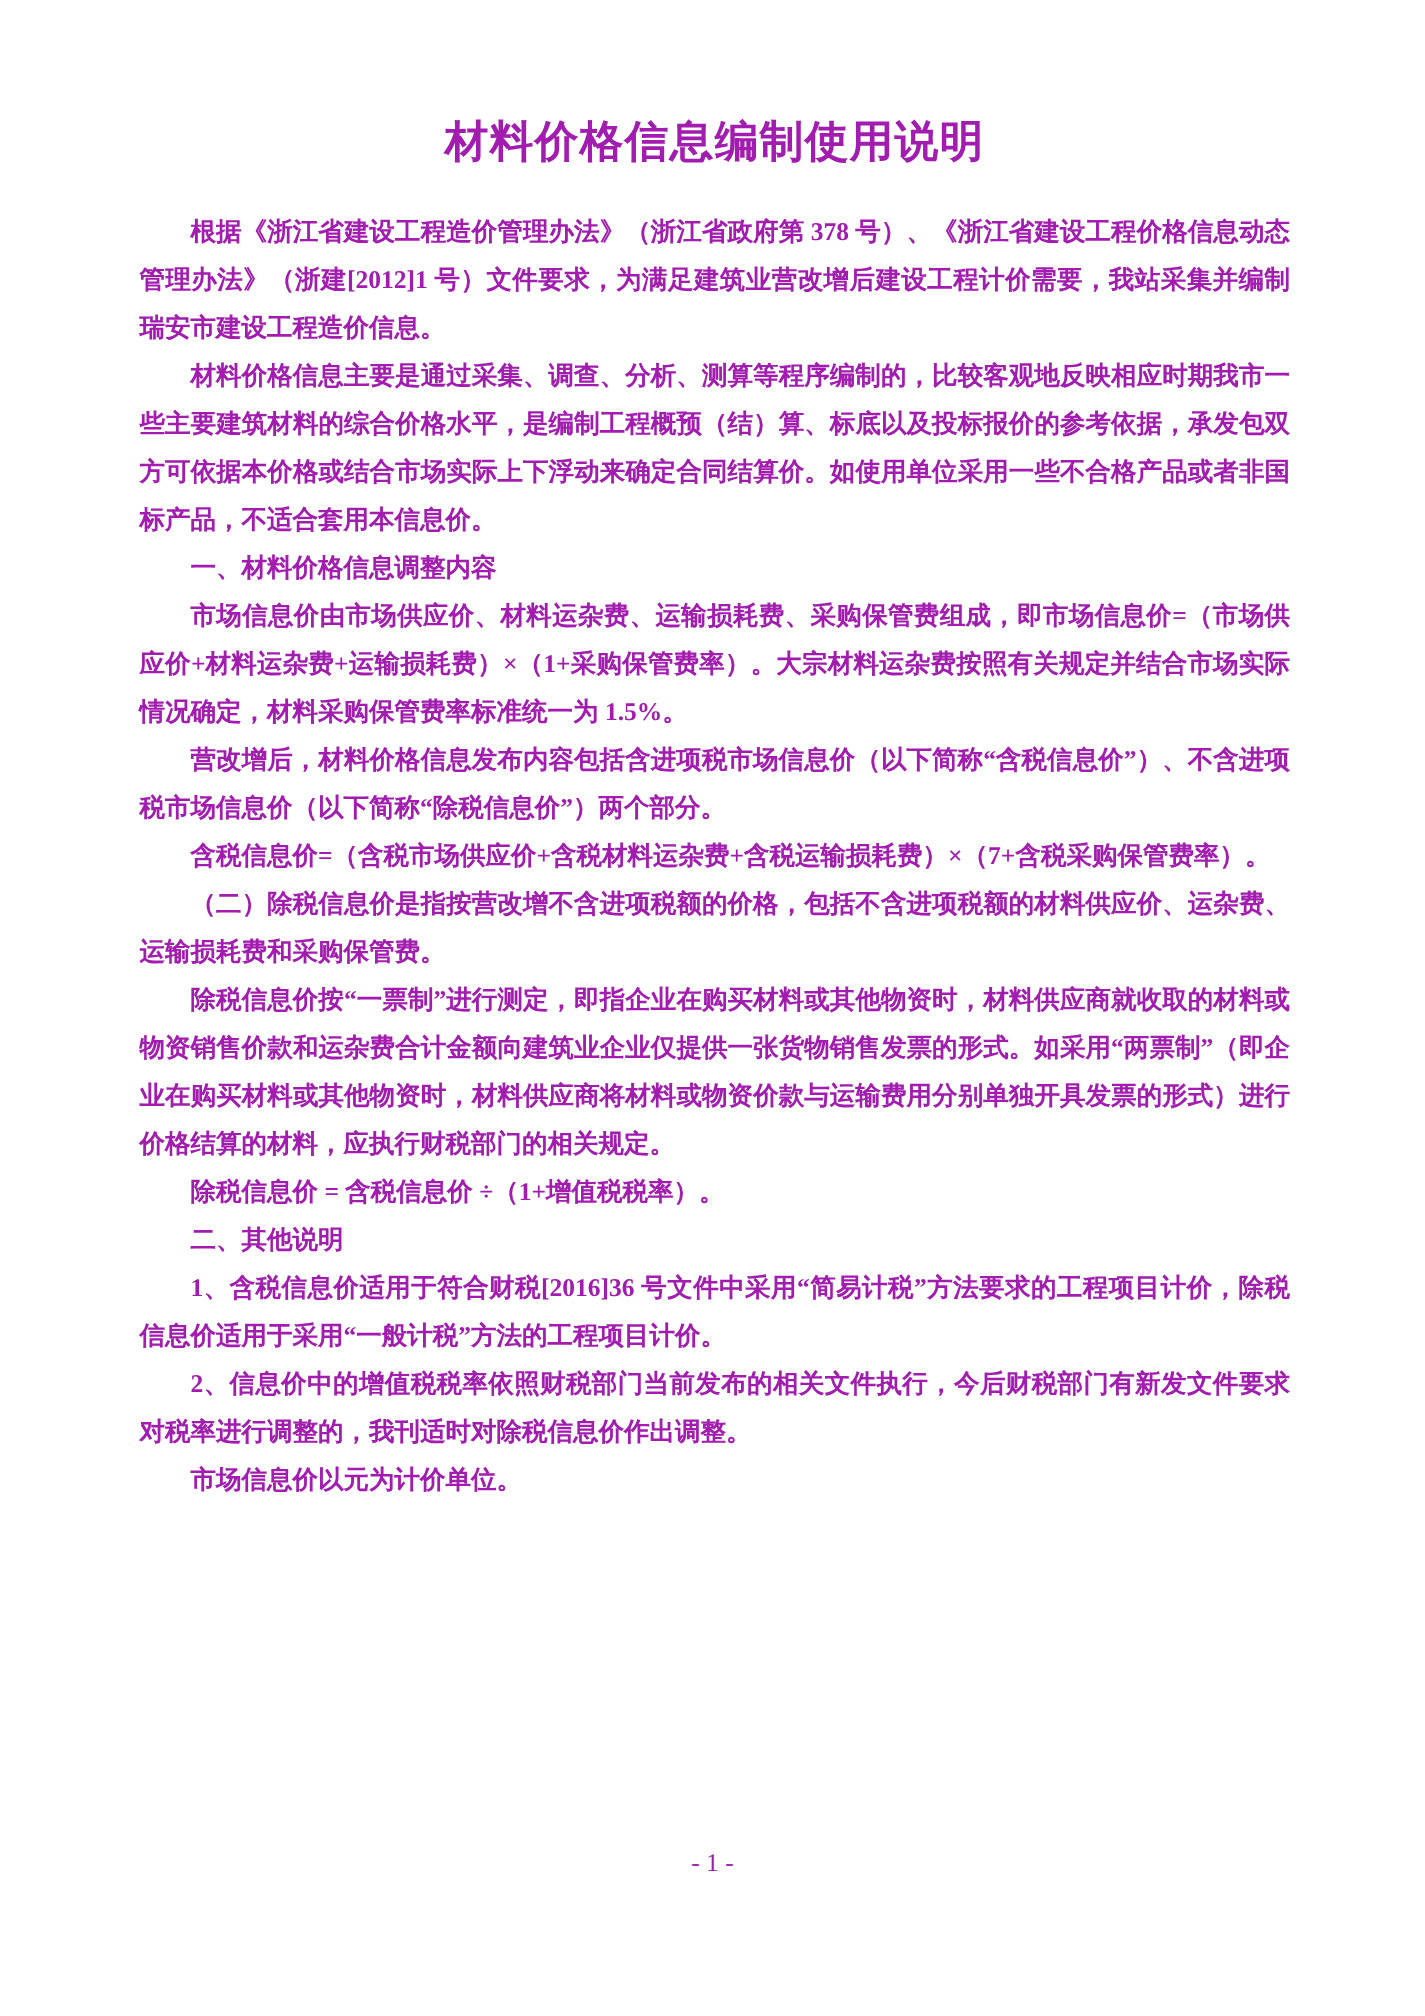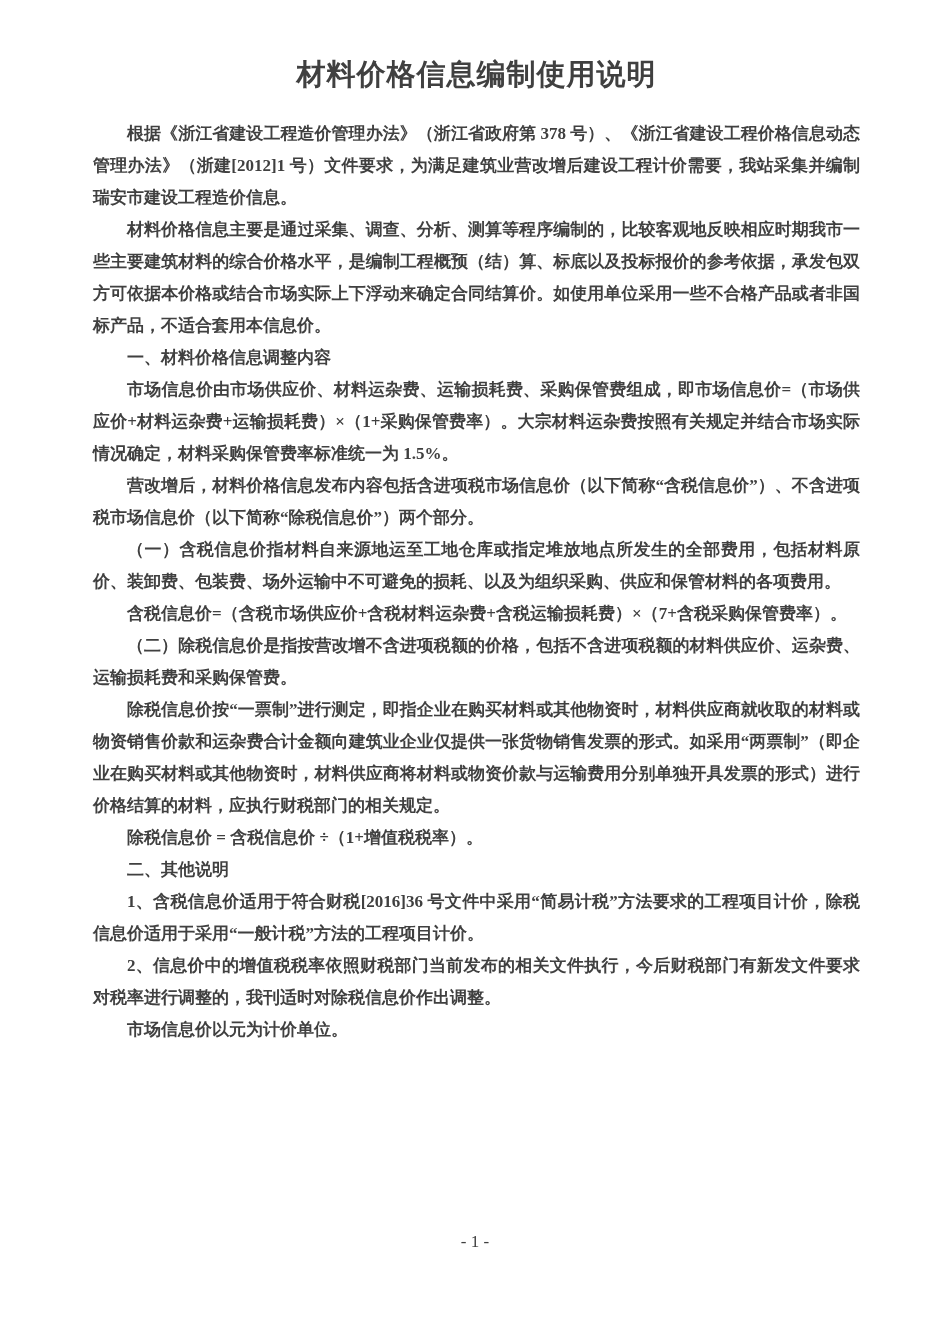--- a/index.html
+++ b/index.html
@@ -6,23 +6,23 @@
     margin: 0;
     padding: 0;
     background: #ffffff;
   }
   .page {
     position: relative;
     width: 950px;
     height: 1344px;
     box-sizing: border-box;
     background: #ffffff;
-    color: #404040;
+    color: #a21caf;
     font-family: "Liberation Serif", "DejaVu Serif", serif;
-    padding: 56px 90px 0 93px;
+    padding: 77px 90px 0 93px;
     overflow: hidden;
   }
   .doc-title {
     margin: 0 0 26px 0;
     font-size: 29px;
     font-weight: bold;
     text-align: center;
     letter-spacing: 1px;
     line-height: 1.25;
   }
@@ -59,21 +59,20 @@
 <div class="page">
 
   <h1 class="doc-title">材料价格信息编制使用说明</h1>
 
   <div class="doc-body">
     <p>根据《浙江省建设工程造价管理办法》（浙江省政府第 378 号）、《浙江省建设工程价格信息动态管理办法》（浙建[2012]1 号）文件要求，为满足建筑业营改增后建设工程计价需要，我站采集并编制瑞安市建设工程造价信息。</p>
     <p>材料价格信息主要是通过采集、调查、分析、测算等程序编制的，比较客观地反映相应时期我市一些主要建筑材料的综合价格水平，是编制工程概预（结）算、标底以及投标报价的参考依据，承发包双方可依据本价格或结合市场实际上下浮动来确定合同结算价。如使用单位采用一些不合格产品或者非国标产品，不适合套用本信息价。</p>
     <p>一、材料价格信息调整内容</p>
     <p>市场信息价由市场供应价、材料运杂费、运输损耗费、采购保管费组成，即市场信息价=（市场供应价+材料运杂费+运输损耗费）×（1+采购保管费率）。大宗材料运杂费按照有关规定并结合市场实际情况确定，材料采购保管费率标准统一为 1.5%。</p>
     <p>营改增后，材料价格信息发布内容包括含进项税市场信息价（以下简称“含税信息价”）、不含进项税市场信息价（以下简称“除税信息价”）两个部分。</p>
-    <p>（一）含税信息价指材料自来源地运至工地仓库或指定堆放地点所发生的全部费用，包括材料原价、装卸费、包装费、场外运输中不可避免的损耗、以及为组织采购、供应和保管材料的各项费用。</p>
     <p>含税信息价=（含税市场供应价+含税材料运杂费+含税运输损耗费）×（7+含税采购保管费率）。</p>
     <p>（二）除税信息价是指按营改增不含进项税额的价格，包括不含进项税额的材料供应价、运杂费、运输损耗费和采购保管费。</p>
     <p>除税信息价按“一票制”进行测定，即指企业在购买材料或其他物资时，材料供应商就收取的材料或物资销售价款和运杂费合计金额向建筑业企业仅提供一张货物销售发票的形式。如采用“两票制”（即企业在购买材料或其他物资时，材料供应商将材料或物资价款与运输费用分别单独开具发票的形式）进行价格结算的材料，应执行财税部门的相关规定。</p>
     <p>除税信息价 = 含税信息价 ÷（1+增值税税率）。</p>
     <p>二、其他说明</p>
     <p>1、含税信息价适用于符合财税[2016]36 号文件中采用“简易计税”方法要求的工程项目计价，除税信息价适用于采用“一般计税”方法的工程项目计价。</p>
     <p>2、信息价中的增值税税率依照财税部门当前发布的相关文件执行，今后财税部门有新发文件要求对税率进行调整的，我刊适时对除税信息价作出调整。</p>
     <p>市场信息价以元为计价单位。</p>
   </div>
 

